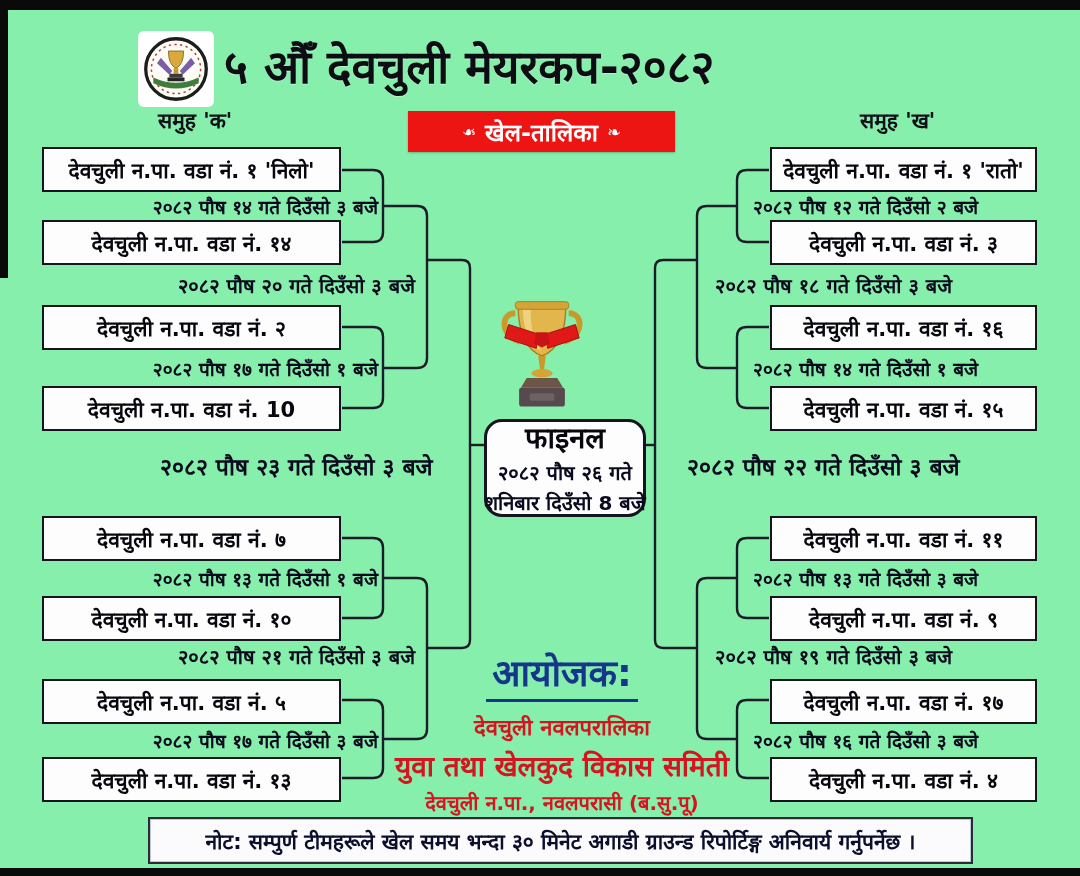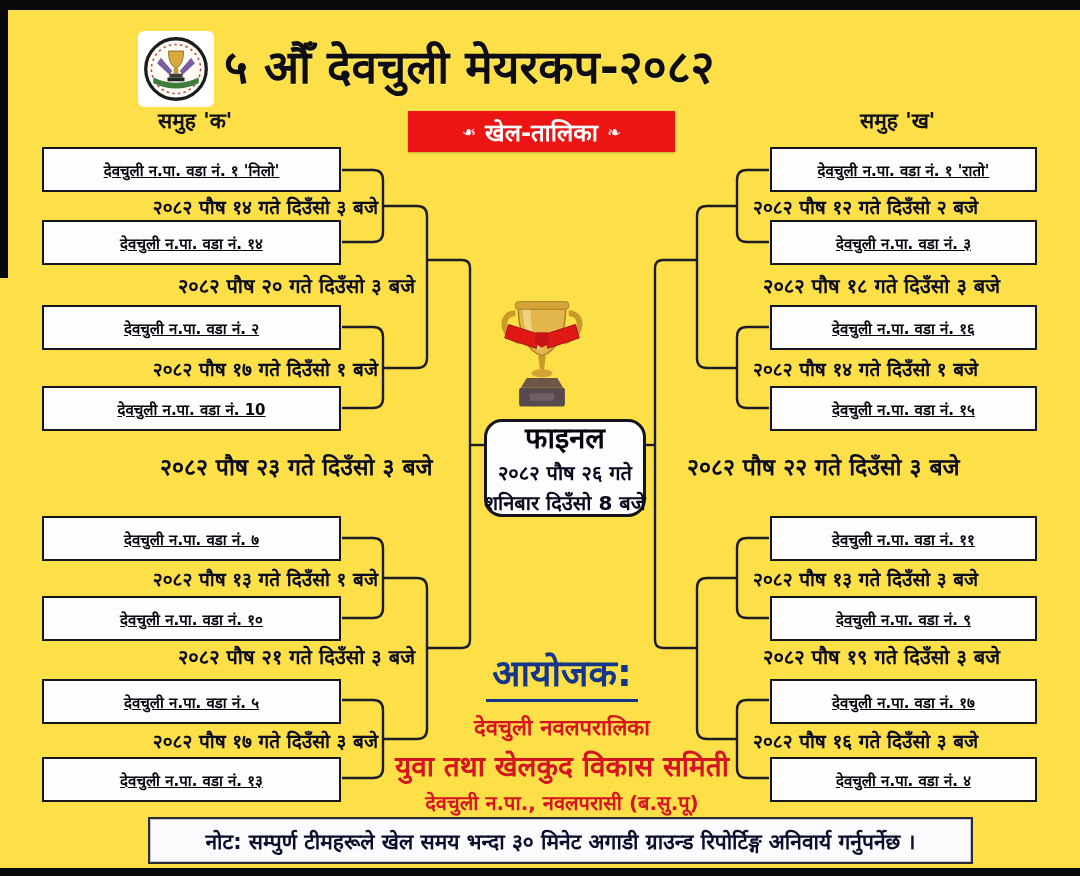--- a/index.html
+++ b/index.html
@@ -1,18 +1,18 @@
 <!DOCTYPE html>
 <html><head>
 <meta charset="utf-8">
 <style>
   html,body{margin:0;padding:0;background:#9aa0ad;}
   .poster{
     position:relative;width:1080px;height:876px;overflow:hidden;
-    background:#fde047;
+    background:#86efac;
     font-family:"DejaVu Sans","Liberation Sans",sans-serif;
     color:#0b0b18;
   }
   .strip{position:absolute;background:#0a0a0a;}
   .strip.top{left:0;top:0;width:1080px;height:10px;}
   .strip.bottom{left:0;top:868px;width:1080px;height:8px;}
   .strip.left{left:0;top:10px;width:8px;height:268px;}
 
   .title{
     position:absolute;left:224px;top:34px;
@@ -28,32 +28,32 @@
     position:absolute;left:408px;top:111px;width:267px;height:41px;
     background:#ed1414;color:#ffffff;display:flex;align-items:center;justify-content:center;gap:9px;
     font-size:24px;font-weight:700;white-space:nowrap;box-shadow:0 1px 2px rgba(0,0,0,.25);
   }
   .flourish{font-size:17px;line-height:1;position:relative;top:1px;}
   .flourish.mirror{transform:scaleX(-1);}
 
   .team-box{
     position:absolute;height:41px;background:#fdfdfe;border:2px solid #15151f;
     display:flex;align-items:center;justify-content:center;
-    font-size:15px;font-weight:700;color:#07070e;white-space:nowrap;text-decoration:underline;
+    font-size:21px;font-weight:700;color:#07070e;white-space:nowrap;
   }
   .team-box.lcol{left:42px;width:295px;}
   .team-box.rcol{left:770px;width:263px;}
 
   .mdate{position:absolute;white-space:nowrap;font-weight:700;color:#0a0a1e;font-size:19px;}
   .mdate.r2{font-size:20px;}
   .mdate.semi{font-size:23px;}
   .mdate.lpair{right:702px;}
   .mdate.lr2{right:665px;}
   .mdate.rpair{left:753px;}
-  .mdate.rr2{left:715px;margin-left:48px;}
+  .mdate.rr2{left:715px;}
 
   .final-box{
     position:absolute;left:484px;top:419px;width:156px;height:92px;
     background:#fdfdfe;border:3px solid #15151f;border-radius:18px;
     display:flex;flex-direction:column;align-items:center;justify-content:center;
     text-align:center;line-height:1.2;gap:6px;
   }
   .final-title{font-size:29px;font-weight:800;color:#07070e;}
   .final-date{font-size:20px;font-weight:700;color:#0a0a1e;white-space:nowrap;}
 

